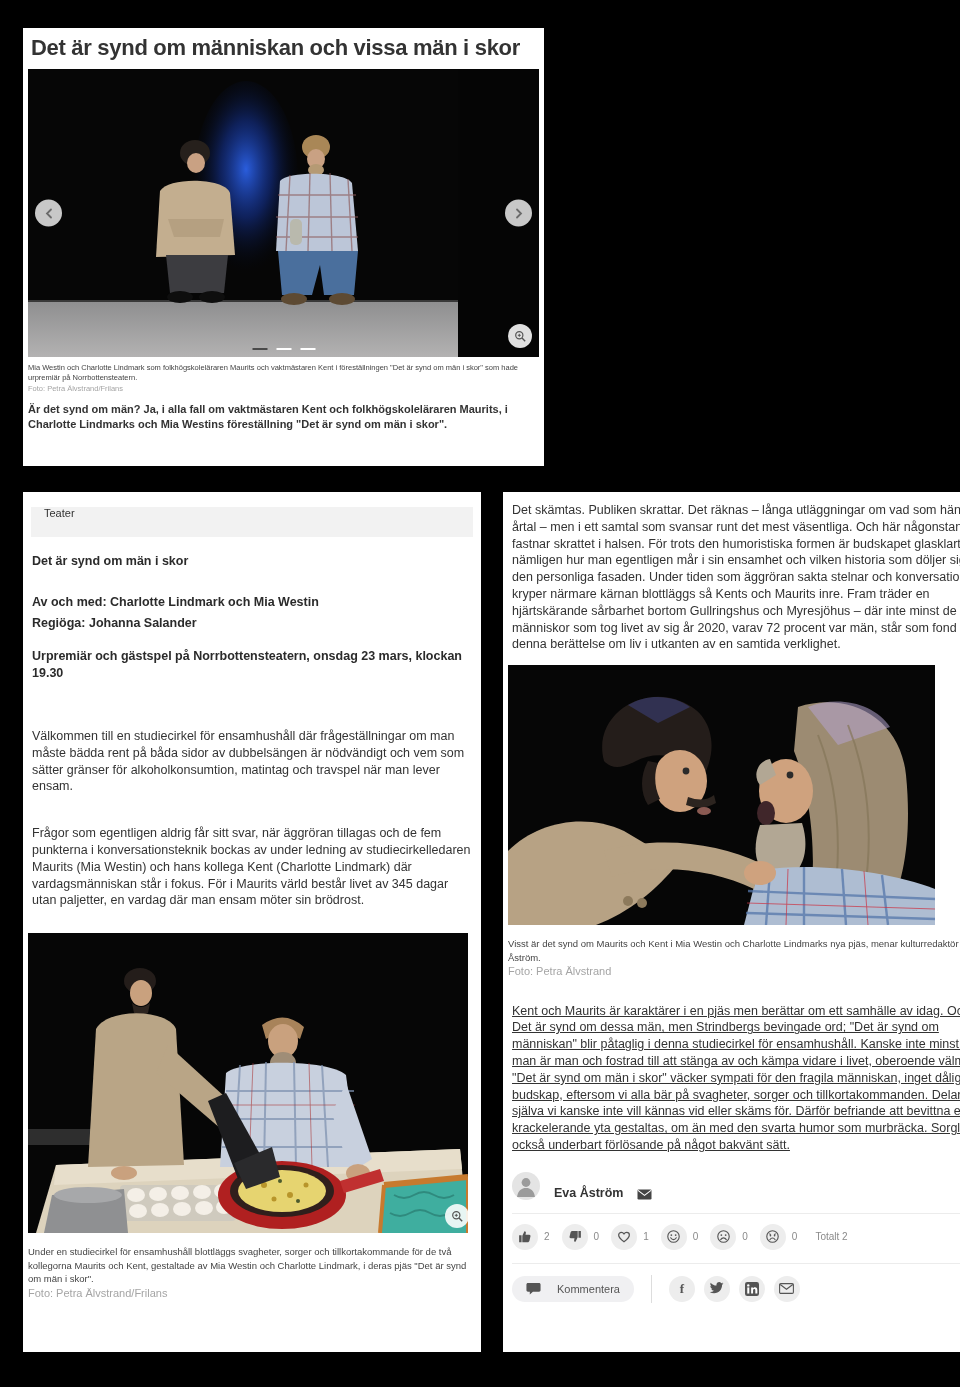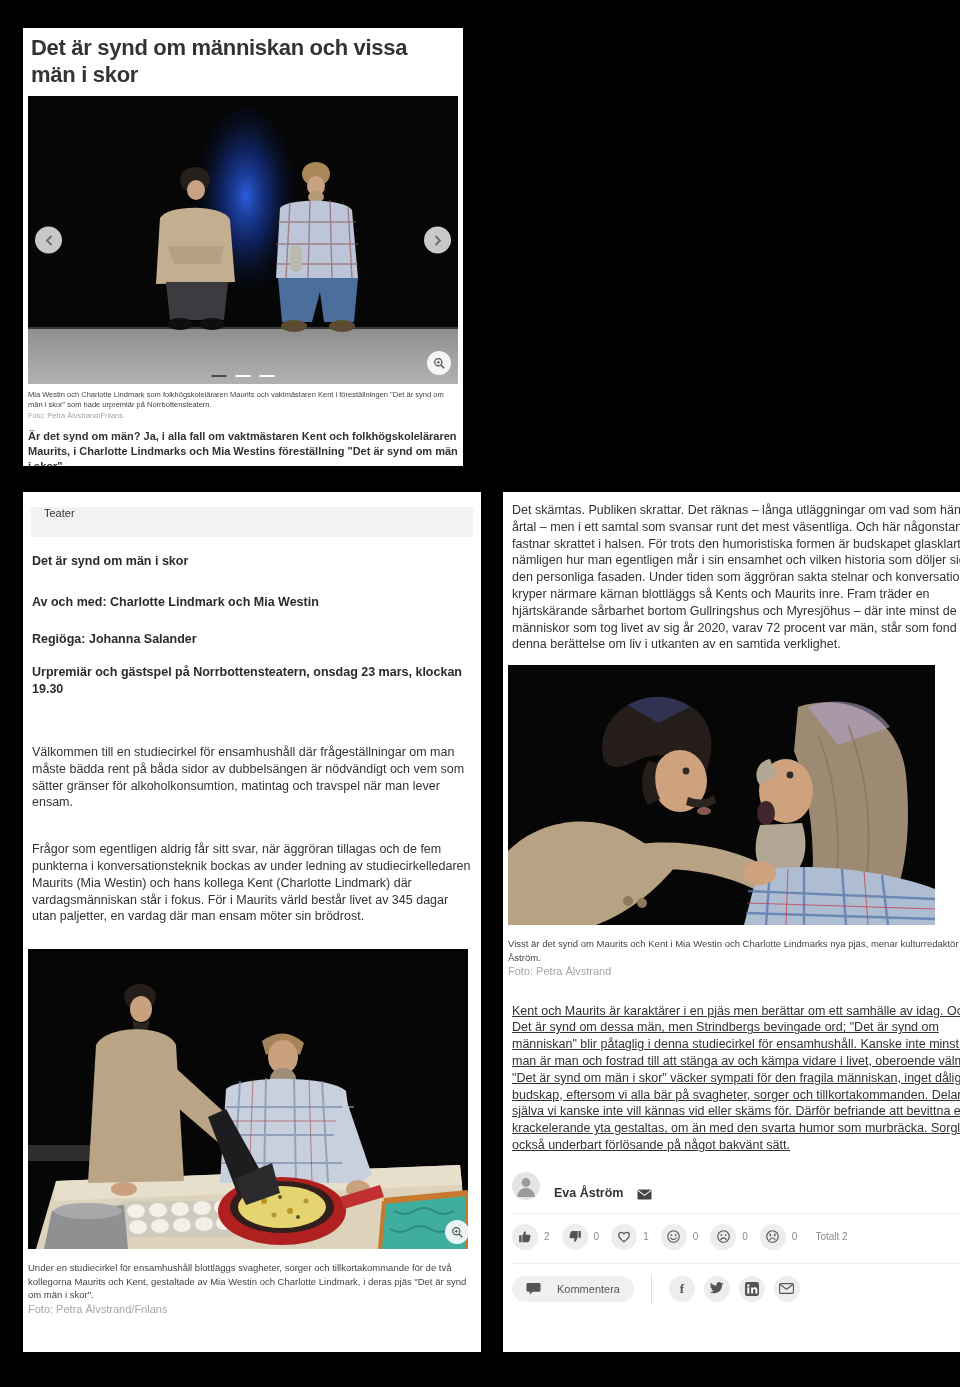--- a/index.html
+++ b/index.html
@@ -1,19 +1,19 @@
 <!DOCTYPE html>
 <html><head>
 <meta charset="utf-8">
 <style>
   html,body{margin:0;padding:0;}
   body{width:960px;height:1387px;background:#000;position:relative;
        font-family:"Liberation Sans", sans-serif;overflow:hidden;}
   .card{position:absolute;background:#fff;overflow:hidden;}
-  .card1{left:23px;top:28px;width:440px;height:438px;}
+  .card1{left:23px;top:28px;width:521px;height:438px;}
   .card2{left:23px;top:492px;width:458px;height:860px;}
   .card3{left:503px;top:492px;width:513px;height:860px;}
 
   
   .headline{margin:6px 8px 0;font-size:22px;line-height:27px;font-weight:700;color:#333;letter-spacing:-.3px;}
   .carousel{position:relative;margin:8px 5px 0;height:288px;background:#050505;}
   .carousel svg.scene{display:block;}
   .nav{position:absolute;top:50%;transform:translateY(-50%);width:27px;height:27px;border:none;
        border-radius:50%;background:rgba(235,235,235,.85);display:flex;align-items:center;justify-content:center;
        cursor:pointer;padding:0;}
@@ -25,21 +25,21 @@
   .dash.active{background:#4a4a4a;}
   .cap-s{margin:6px 5px 0;font-size:7.5px;line-height:10px;color:#444;}
   .credit-s{margin:1px 5px 0;font-size:7.5px;line-height:10px;color:#a5a5a5;}
   .lead{margin:8px 5px 0;font-size:11px;line-height:15px;font-weight:700;color:#333;}
 
   
   .cat-bar{margin:15px 8px 0;height:30px;background:#f2f2f2;display:flex;
            padding:0 13px;font-size:11px;color:#333;}
   .facts{margin:0 9px;font-size:12.5px;font-weight:700;color:#2b2b2b;line-height:17px;}
   .f-title{margin-top:16px;} .f-byline{margin-top:24px;} .f-mask{margin-top:28px;}
-  .f-regi{margin-top:20px;} .f-premiere{margin-top:16px;}
+  .f-regi{margin-top:4px;} .f-premiere{margin-top:16px;}
   .body-p{margin:0 9px;font-size:12.5px;line-height:16.8px;color:#333;font-weight:400;}
   .p-first{margin-top:46px;} .p-next{margin-top:30px;}
   .photo-wrap{position:relative;margin:24px 5px 0;}
   .cap-m{margin:8px 5px 0;font-size:9.5px;line-height:13.5px;color:#444;}
   .credit-m{margin:1px 5px 0;font-size:11px;line-height:13.5px;color:#a5a5a5;}
 
   
   .card3 .p-top{margin-top:10px;}
   .card3 .photo-wrap{margin-top:12px;}
   .card3 .p-after{margin-top:24px;text-decoration:underline;}

